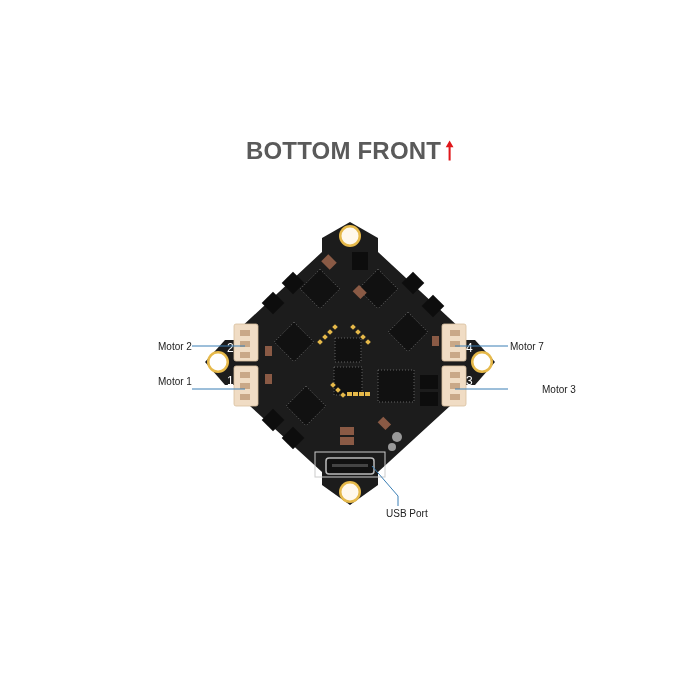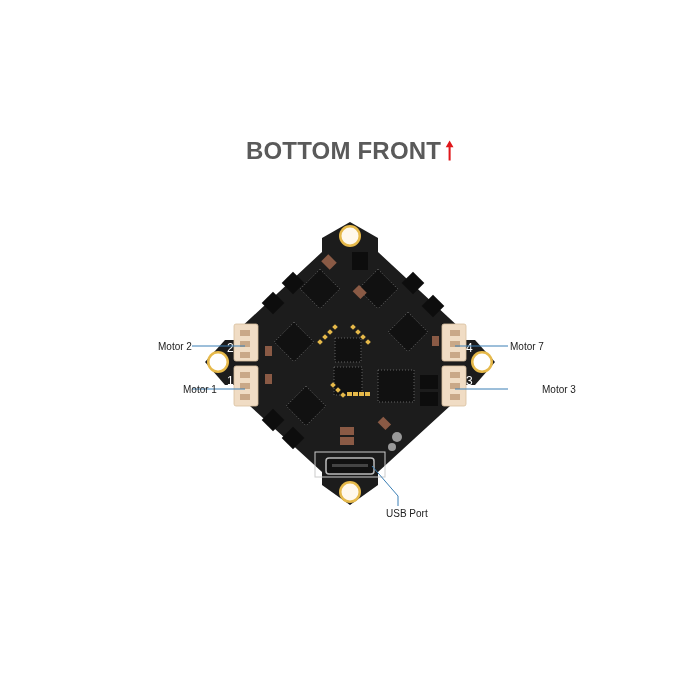--- a/index.html
+++ b/index.html
@@ -130,16 +130,16 @@
   <g stroke="#3b7fb5" stroke-width="1" fill="none">
     <line x1="192" y1="346" x2="245" y2="346"></line>
     <line x1="192" y1="389" x2="245" y2="389"></line>
     <line x1="455" y1="346" x2="508" y2="346"></line>
     <line x1="455" y1="389" x2="508" y2="389"></line>
     <polyline points="372,466 398,496 398,506"></polyline>
   </g>
 </svg>
 
 <div class="label" style="left:158px;top:341px;">Motor 2</div>
-<div class="label" style="left:158px;top:384px;margin-left:25px;">Motor 1</div>
+<div class="label" style="left:158px;top:376px;">Motor 1</div>
 <div class="label" style="left:510px;top:341px;">Motor 7</div>
 <div class="label" style="left:510px;top:384px;padding-left:32px;">Motor 3</div>
 <div class="label" style="left:386px;top:508px;">USB Port</div>
 
 </body></html>

